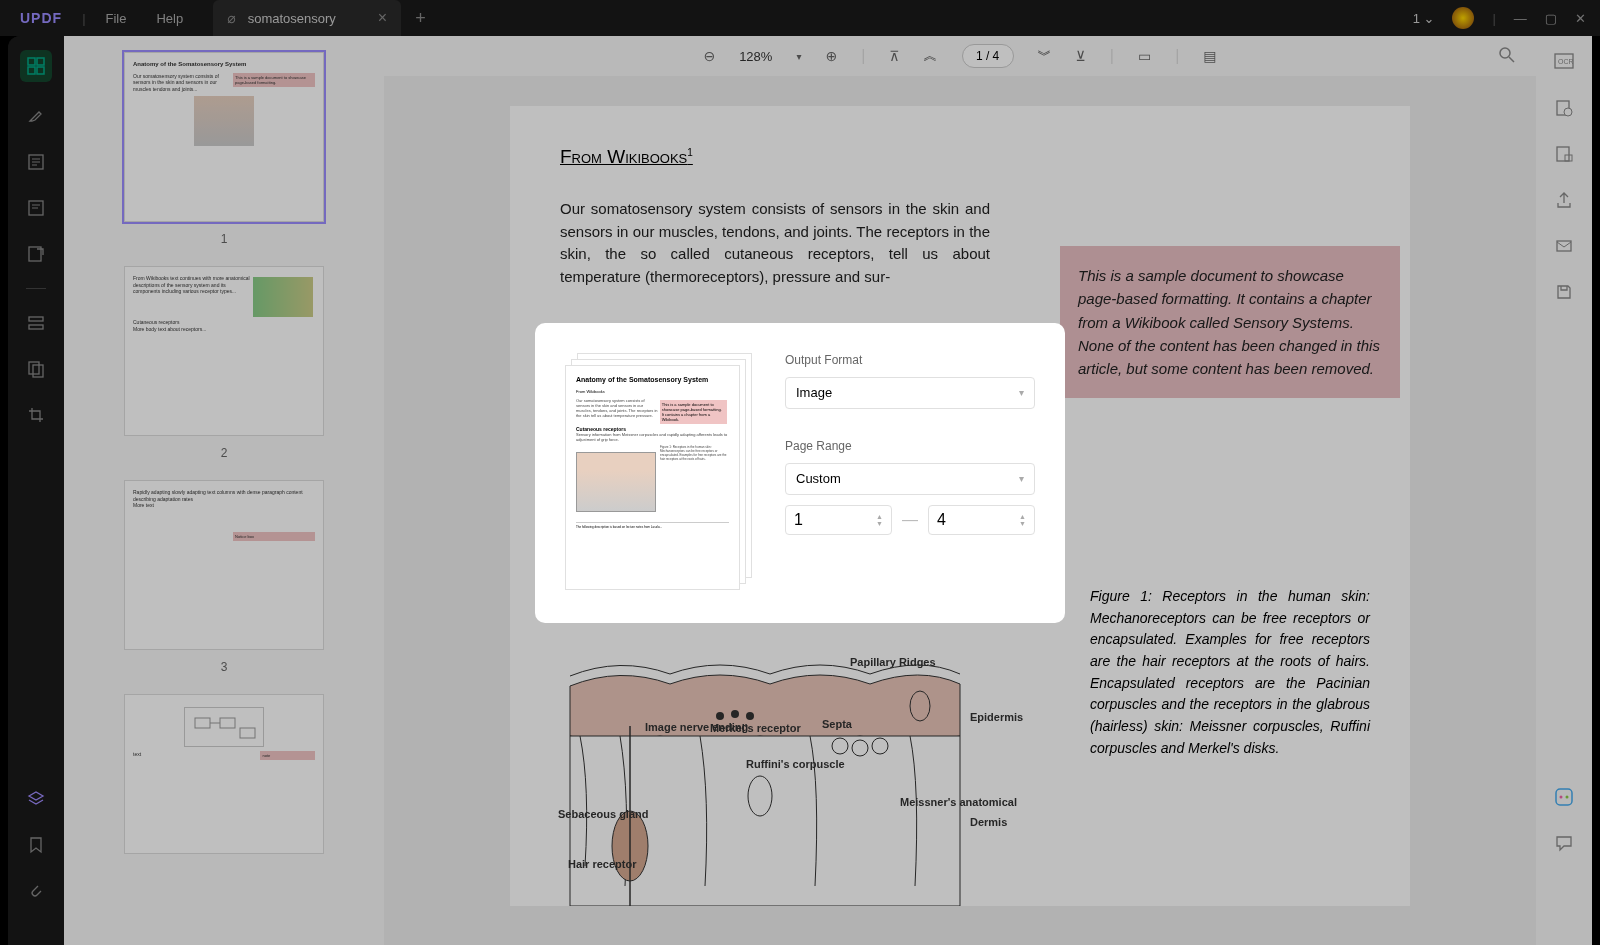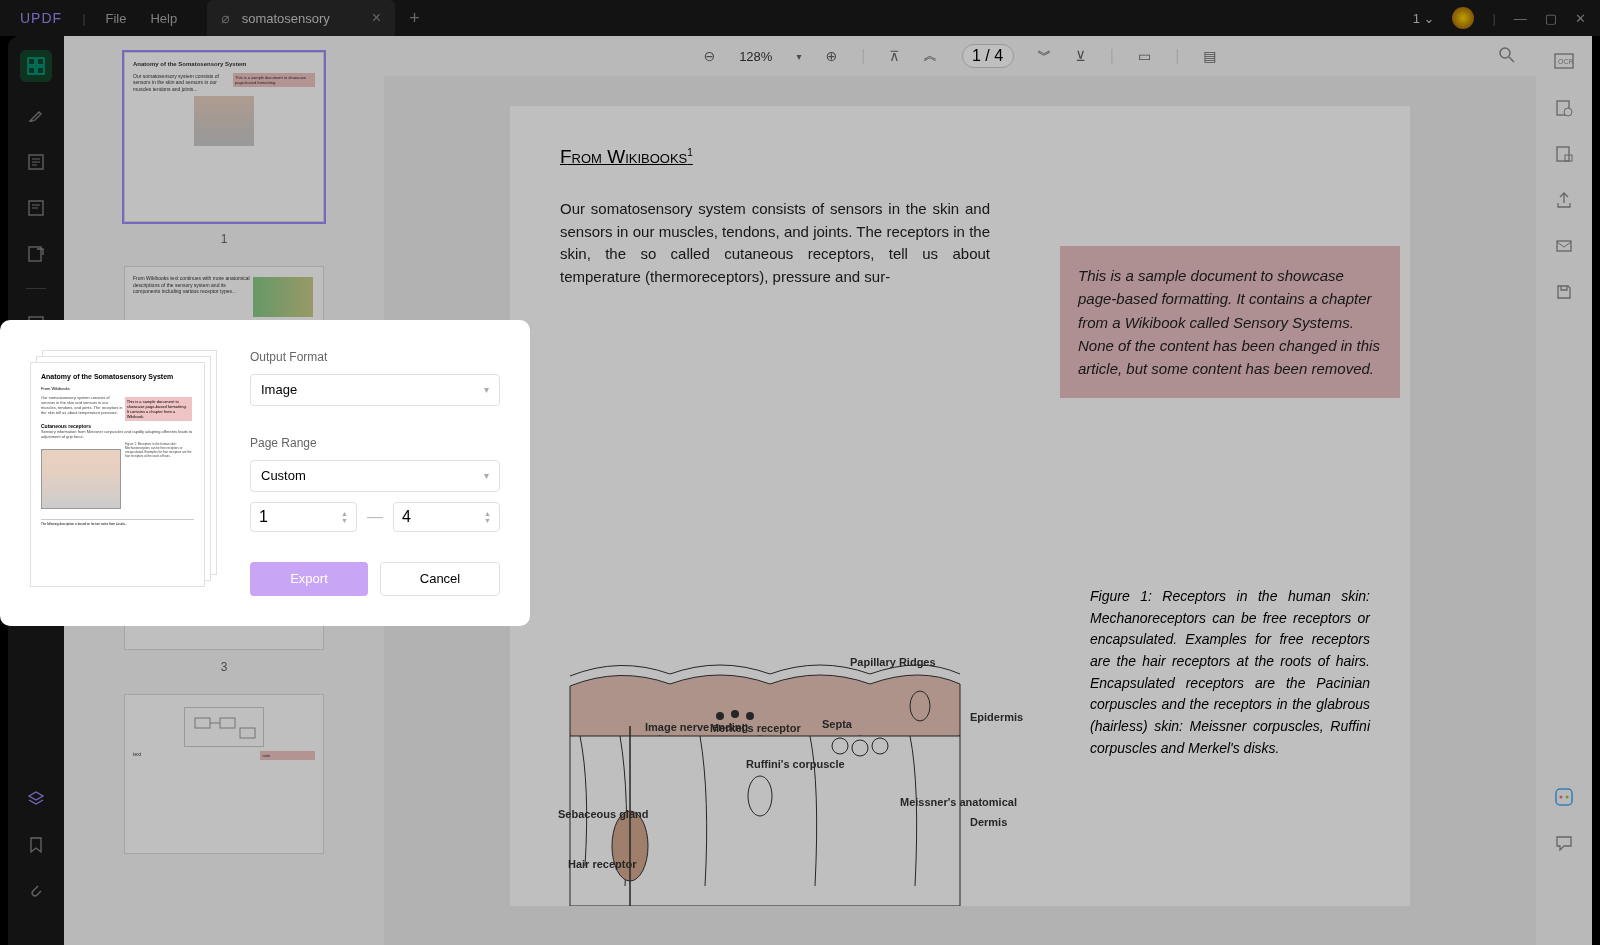--- a/index.html
+++ b/index.html
@@ -1,20 +1,20 @@
 <!DOCTYPE html>
 <html><head>
 <meta charset="utf-8">
 <style>
 * { margin: 0; padding: 0; box-sizing: border-box; font-family: -apple-system, BlinkMacSystemFont, "Segoe UI", sans-serif; }
 body { width: 1600px; height: 945px; background: #000; overflow: hidden; position: relative; }
 
 .titlebar { height: 36px; background: #1a1a1a; display: flex; align-items: center; color: #aaa; font-size: 13px; }
-.logo { color: #9b8cff; font-weight: normal; font-size: 14px; padding: 0 20px; letter-spacing: 1px; }
-.menu { display: flex; gap: 24px; padding-left: 20px; }
+.logo { color: #9b8cff; font-weight: bold; font-size: 14px; padding: 0 20px; letter-spacing: 1px; }
+.menu { display: flex; gap: 30px; padding-left: 20px; }
 .menu span { cursor: pointer; }
 .tab { margin-left: 30px; background: #2a2a2a; height: 36px; display: flex; align-items: center; padding: 0 14px; border-radius: 6px 6px 0 0; color: #ccc; gap: 12px; }
 .tab .icon { color: #888; font-size: 14px; }
 .tab .close { color: #888; font-size: 16px; margin-left: 30px; }
 .tab-plus { margin-left: 14px; color: #888; font-size: 18px; }
 .title-right { margin-left: auto; display: flex; align-items: center; gap: 18px; padding-right: 14px; }
 .dropdown-num { color: #ccc; }
 .avatar { width: 22px; height: 22px; border-radius: 50%; background: radial-gradient(circle, #ffd700, #8b4513); }
 .win-controls { display: flex; gap: 18px; color: #999; font-size: 13px; }
 
@@ -30,40 +30,40 @@
 .thumb.active { outline: 2px solid #9b8cff; }
 .thumb-num { text-align: center; color: #666; font-size: 12px; margin-bottom: 20px; }
 .thumb-content { font-size: 5px; color: #333; padding: 8px; line-height: 1.3; overflow: hidden; height: 100%; }
 .thumb-content .t-title { font-size: 6px; font-weight: bold; margin-bottom: 4px; }
 .thumb-content .t-note { background: #f0c4c4; padding: 2px; font-size: 4px; float: right; width: 45%; margin-left: 4px; }
 .thumb-img { width: 60px; height: 50px; background: linear-gradient(#e8d0c0, #ccc); margin: 4px auto; }
 
 .main-area { flex: 1; background: #eee; position: relative; }
 .toolbar { height: 40px; background: #f7f7f7; display: flex; align-items: center; justify-content: center; gap: 24px; color: #666; }
 .toolbar .zoom { font-size: 13px; color: #333; }
-.toolbar .page-input { width: 52px; height: 24px; border: 1px solid #ccc; border-radius: 12px; text-align: center; font-size: 16px; }
+.toolbar .page-input { width: 52px; height: 24px; border: 1px solid #ccc; border-radius: 12px; text-align: center; font-size: 12px; }
 .toolbar .tb-icon { cursor: pointer; font-size: 14px; }
 .toolbar .sep { color: #ddd; }
 
 .doc-view { padding: 30px; overflow: hidden; height: calc(100% - 40px); }
 .page { background: #fff; margin: 0 auto; width: 900px; padding: 40px 50px; min-height: 800px; position: relative; }
 .page-title { font-variant: small-caps; font-size: 19px; font-weight: 500; text-decoration: underline; }
 .page-title sup { font-size: 10px; }
 .body-text { font-size: 15px; text-align: justify; margin-top: 30px; line-height: 1.5; color: #222; width: 430px; }
 .note-box { position: absolute; right: 10px; top: 140px; width: 340px; background: #e9bfc3; padding: 18px; font-style: italic; font-size: 15px; line-height: 1.55; color: #222; }
 .fig-caption { position: absolute; right: 40px; top: 480px; width: 280px; font-style: italic; font-size: 14px; text-align: justify; line-height: 1.55; }
 .diagram { position: absolute; left: 50px; top: 480px; width: 500px; height: 320px; }
 .diagram svg { width: 100%; height: 100%; }
 .diagram-label { position: absolute; font-size: 11px; color: #333; font-weight: bold; }
 
 .right-rail { width: 56px; background: #f7f7f7; display: flex; flex-direction: column; align-items: center; padding-top: 14px; gap: 22px; }
 .right-rail .rail-icon { color: #888; }
 .right-rail .rail-bottom { margin-top: auto; margin-bottom: 90px; display: flex; flex-direction: column; gap: 22px; align-items: center; }
 
-.overlay { position: absolute; inset: 0; background: rgba(0,0,0,0.25); display: flex; align-items: center; justify-content: flex-start; z-index: 100; }
+.overlay { position: absolute; inset: 0; background: rgba(0,0,0,0.25); display: flex; align-items: center; justify-content: center; z-index: 100; }
 .dialog { width: 530px; background: #fff; border-radius: 10px; display: flex; padding: 30px; gap: 30px; }
 .dlg-preview { width: 190px; height: 240px; position: relative; }
 .dlg-preview .stack { position: absolute; background: #fff; border: 1px solid #e0e0e0; width: 175px; height: 225px; }
 .dlg-preview .s1 { left: 12px; top: 0; }
 .dlg-preview .s2 { left: 6px; top: 6px; }
 .dlg-preview .s3 { left: 0; top: 12px; padding: 10px; font-size: 5px; overflow: hidden; }
 .dlg-preview .s3 .pv-title { font-size: 7px; font-weight: bold; margin-bottom: 6px; }
 .dlg-preview .s3 .pv-note { background: #f0c4c4; padding: 2px; font-size: 4px; float: right; width: 44%; margin: 2px; }
 .dlg-preview .s3 .pv-text { font-size: 4px; line-height: 1.3; color: #444; }
 .dlg-preview .s3 .pv-img { width: 80px; height: 60px; background: linear-gradient(#e8d0c0 30%, #ccc); margin: 6px 0; border: 1px solid #999; }
@@ -374,19 +374,15 @@
           </div>
         <span style="color:#bbb">—</span>
         <div class="dlg-spinner">
             <span>4</span>
             <span class="arrows">
               <span>▲</span>
               <span>▼</span>
             </span>
           </div>
       </div>
-      <div class="dlg-buttons">
-        <button class="btn-export">Export</button>
-        <button class="btn-cancel">Cancel</button>
-      </div>
     </div>
   </div>
 </div>
 
 </body></html>

